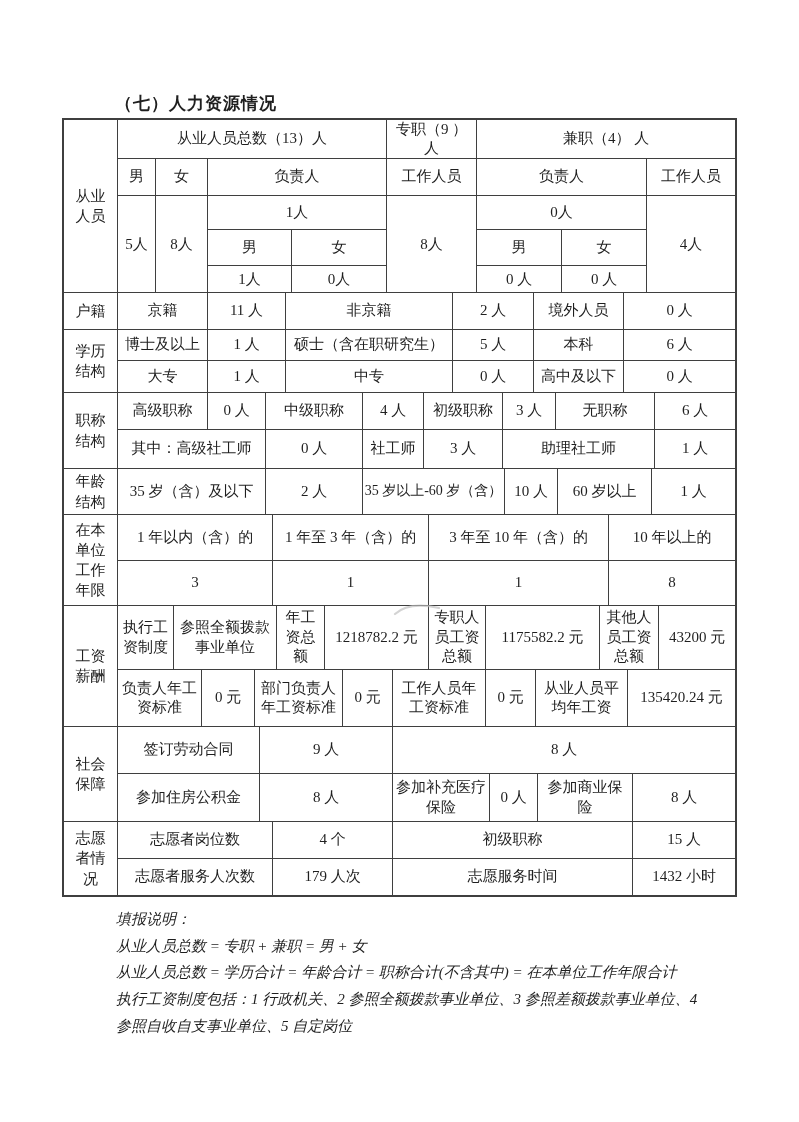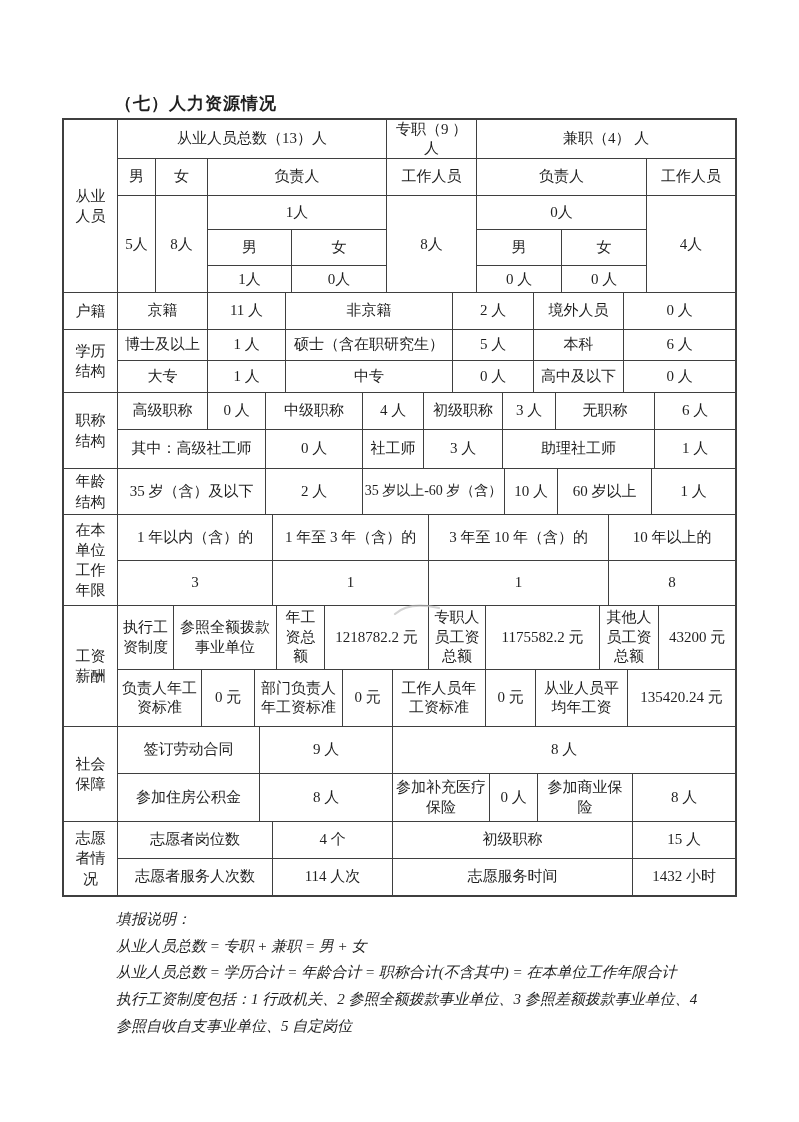--- a/index.html
+++ b/index.html
@@ -235,21 +235,21 @@
 况</div>
       <div class="content">
         <div class="r" style="height:37px">
           <div class="c" style="width:155px">志愿者岗位数</div>
           <div class="c" style="width:120px">4 个</div>
           <div class="c" style="width:240px">初级职称</div>
           <div class="c grow">15 人</div>
         </div>
         <div class="r" style="height:36px">
           <div class="c" style="width:155px">志愿者服务人次数</div>
-          <div class="c" style="width:120px">114 人次</div>
+          <div class="c" style="width:120px">179 人次</div>
           <div class="c" style="width:240px">志愿服务时间</div>
           <div class="c grow">1432 小时</div>
         </div>
       </div>
     </div>
 
   </div>
 
   <div class="notes">
     <div>填报说明：</div>

